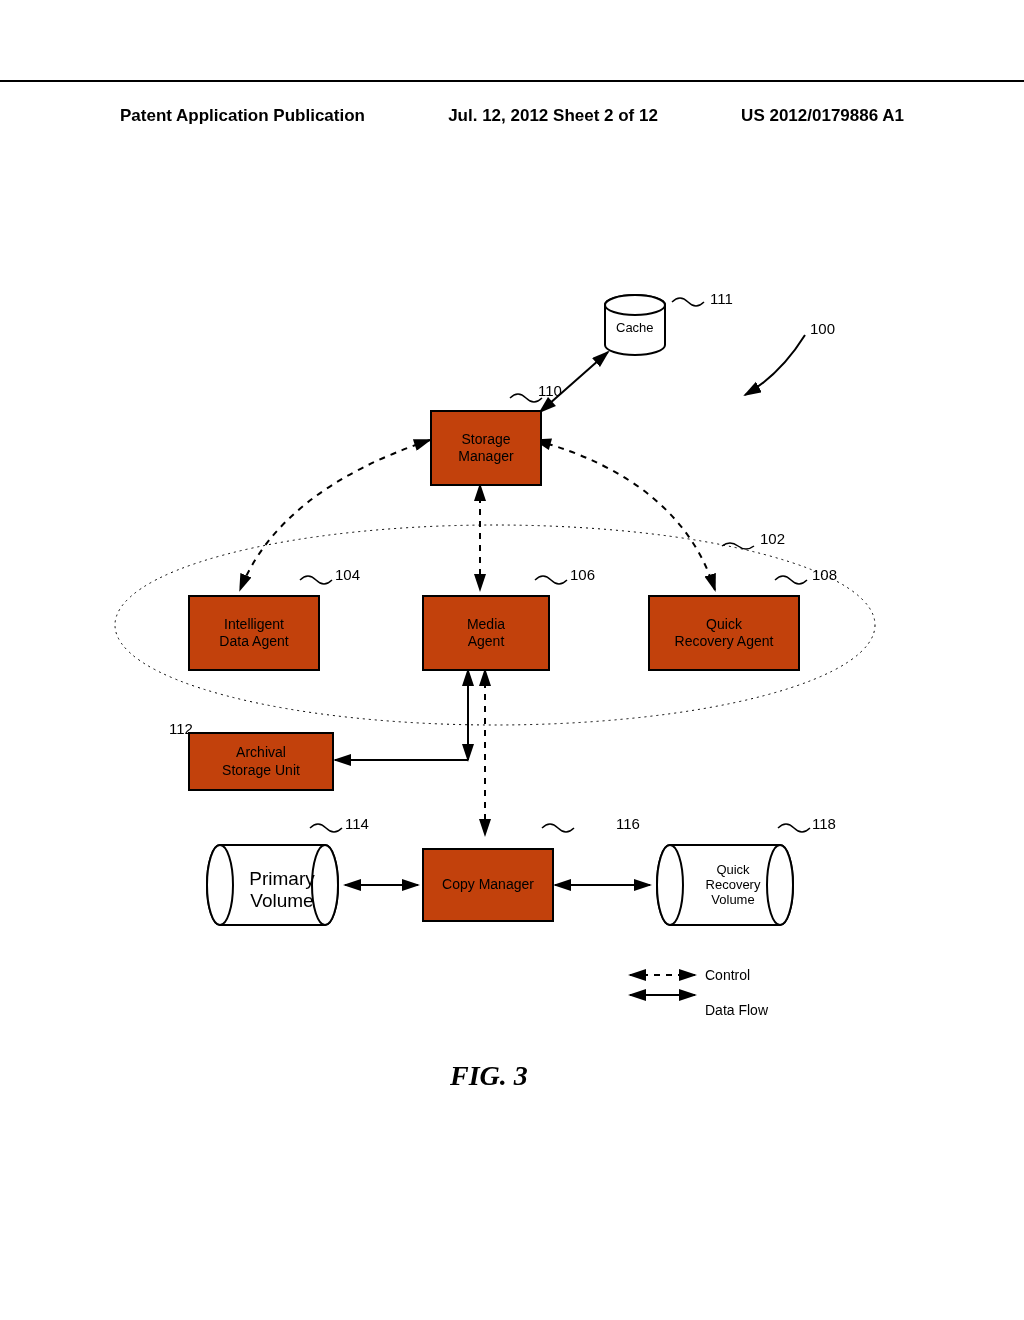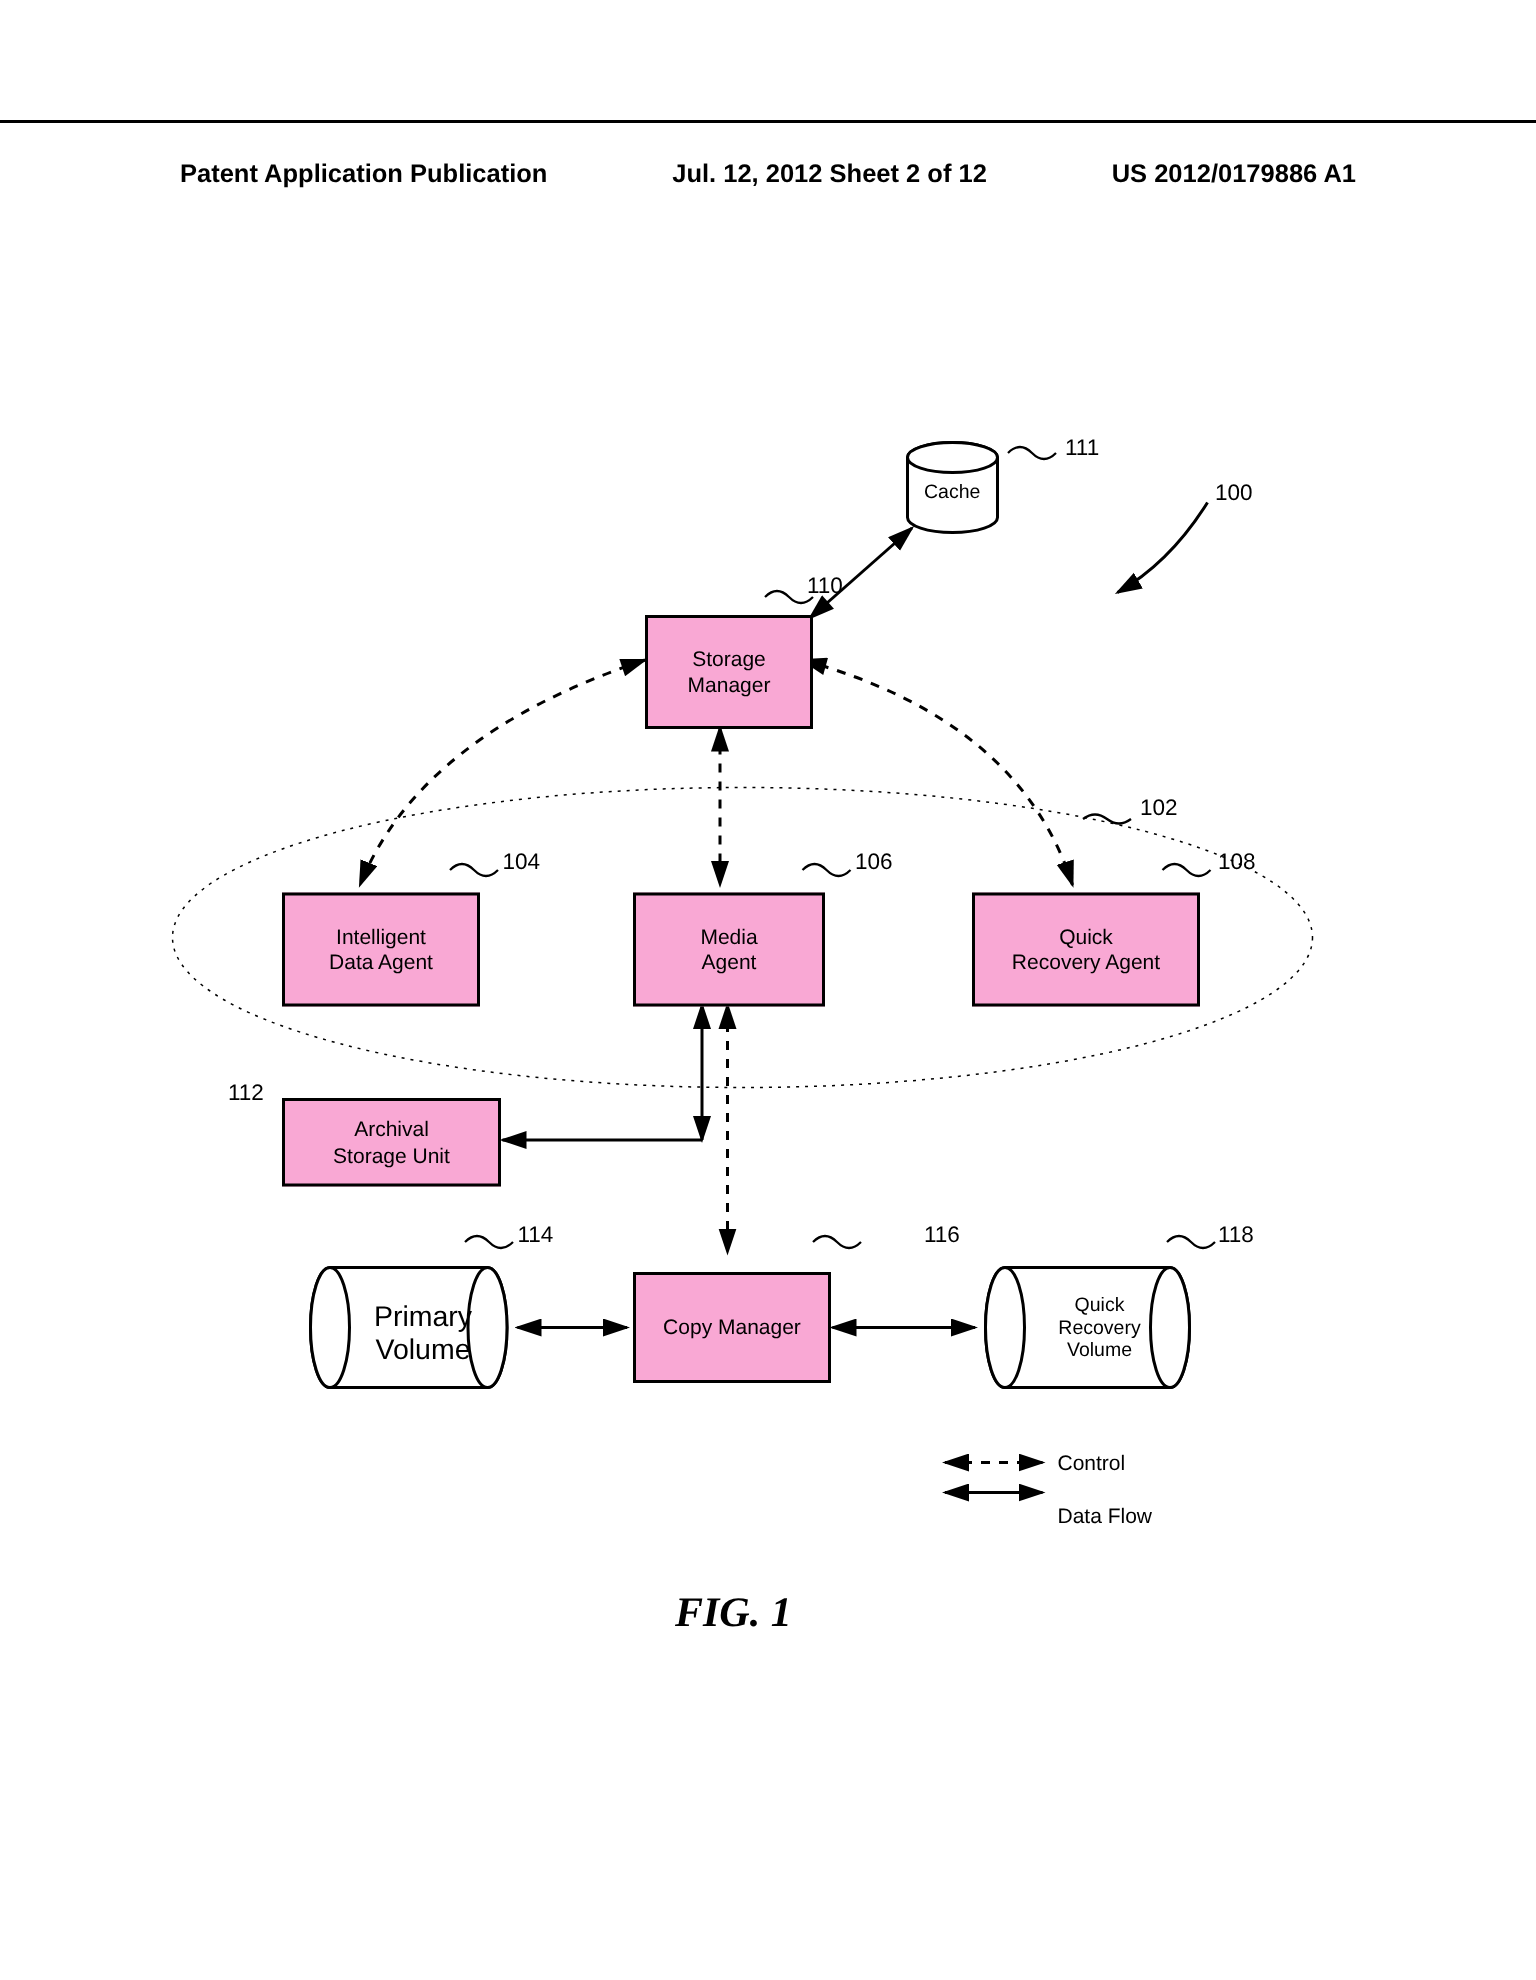--- a/index.html
+++ b/index.html
@@ -28,21 +28,21 @@
   .figure-area {
     position: absolute;
     top: 270px;
     left: 140px;
     width: 740px;
     height: 780px;
   }
   .box {
     position: absolute;
     border: 2px solid #000;
-    background: #f9a8d4;
+    background: #c2410c;
     font-size: 14px;
     text-align: center;
     display: flex;
     align-items: center;
     justify-content: center;
     flex-direction: column;
     line-height: 1.25;
   }
   .ref {
     position: absolute;
@@ -179,23 +179,23 @@
 
   <div class="ref" style="left:548px; top:592px; width:90px; font-size:13px; text-align:center;">Quick<br>Recovery<br>Volume</div>
 
   <div class="ref" style="left:570px; top:20px;">111</div>
   <div class="ref" style="left:670px; top:50px;">100</div>
   <div class="ref" style="left:398px; top:112px;">110</div>
   <div class="ref" style="left:620px; top:260px;">102</div>
   <div class="ref" style="left:195px; top:296px;">104</div>
   <div class="ref" style="left:430px; top:296px;">106</div>
   <div class="ref" style="left:672px; top:296px;">108</div>
-  <div class="ref" style="left:12px; top:450px;text-align:right;">112</div>
+  <div class="ref" style="left:29px; top:450px;text-align:right;">112</div>
   <div class="ref" style="left:205px; top:545px;">114</div>
   <div class="ref" style="left:437px; top:545px;margin-left:39px;">116</div>
   <div class="ref" style="left:672px; top:545px;">118</div>
 
   <div class="legend" style="left:565px; top:697px;">Control</div>
   <div class="legend" style="left:565px; top:717px;margin-top:15px;">Data Flow</div>
 
-  <div class="fig-label" style="left:310px; top:790px;">FIG. 1</div>
+  <div class="fig-label" style="left:310px; top:790px;">FIG. 3</div>
 
 </div>
 
 </body></html>

